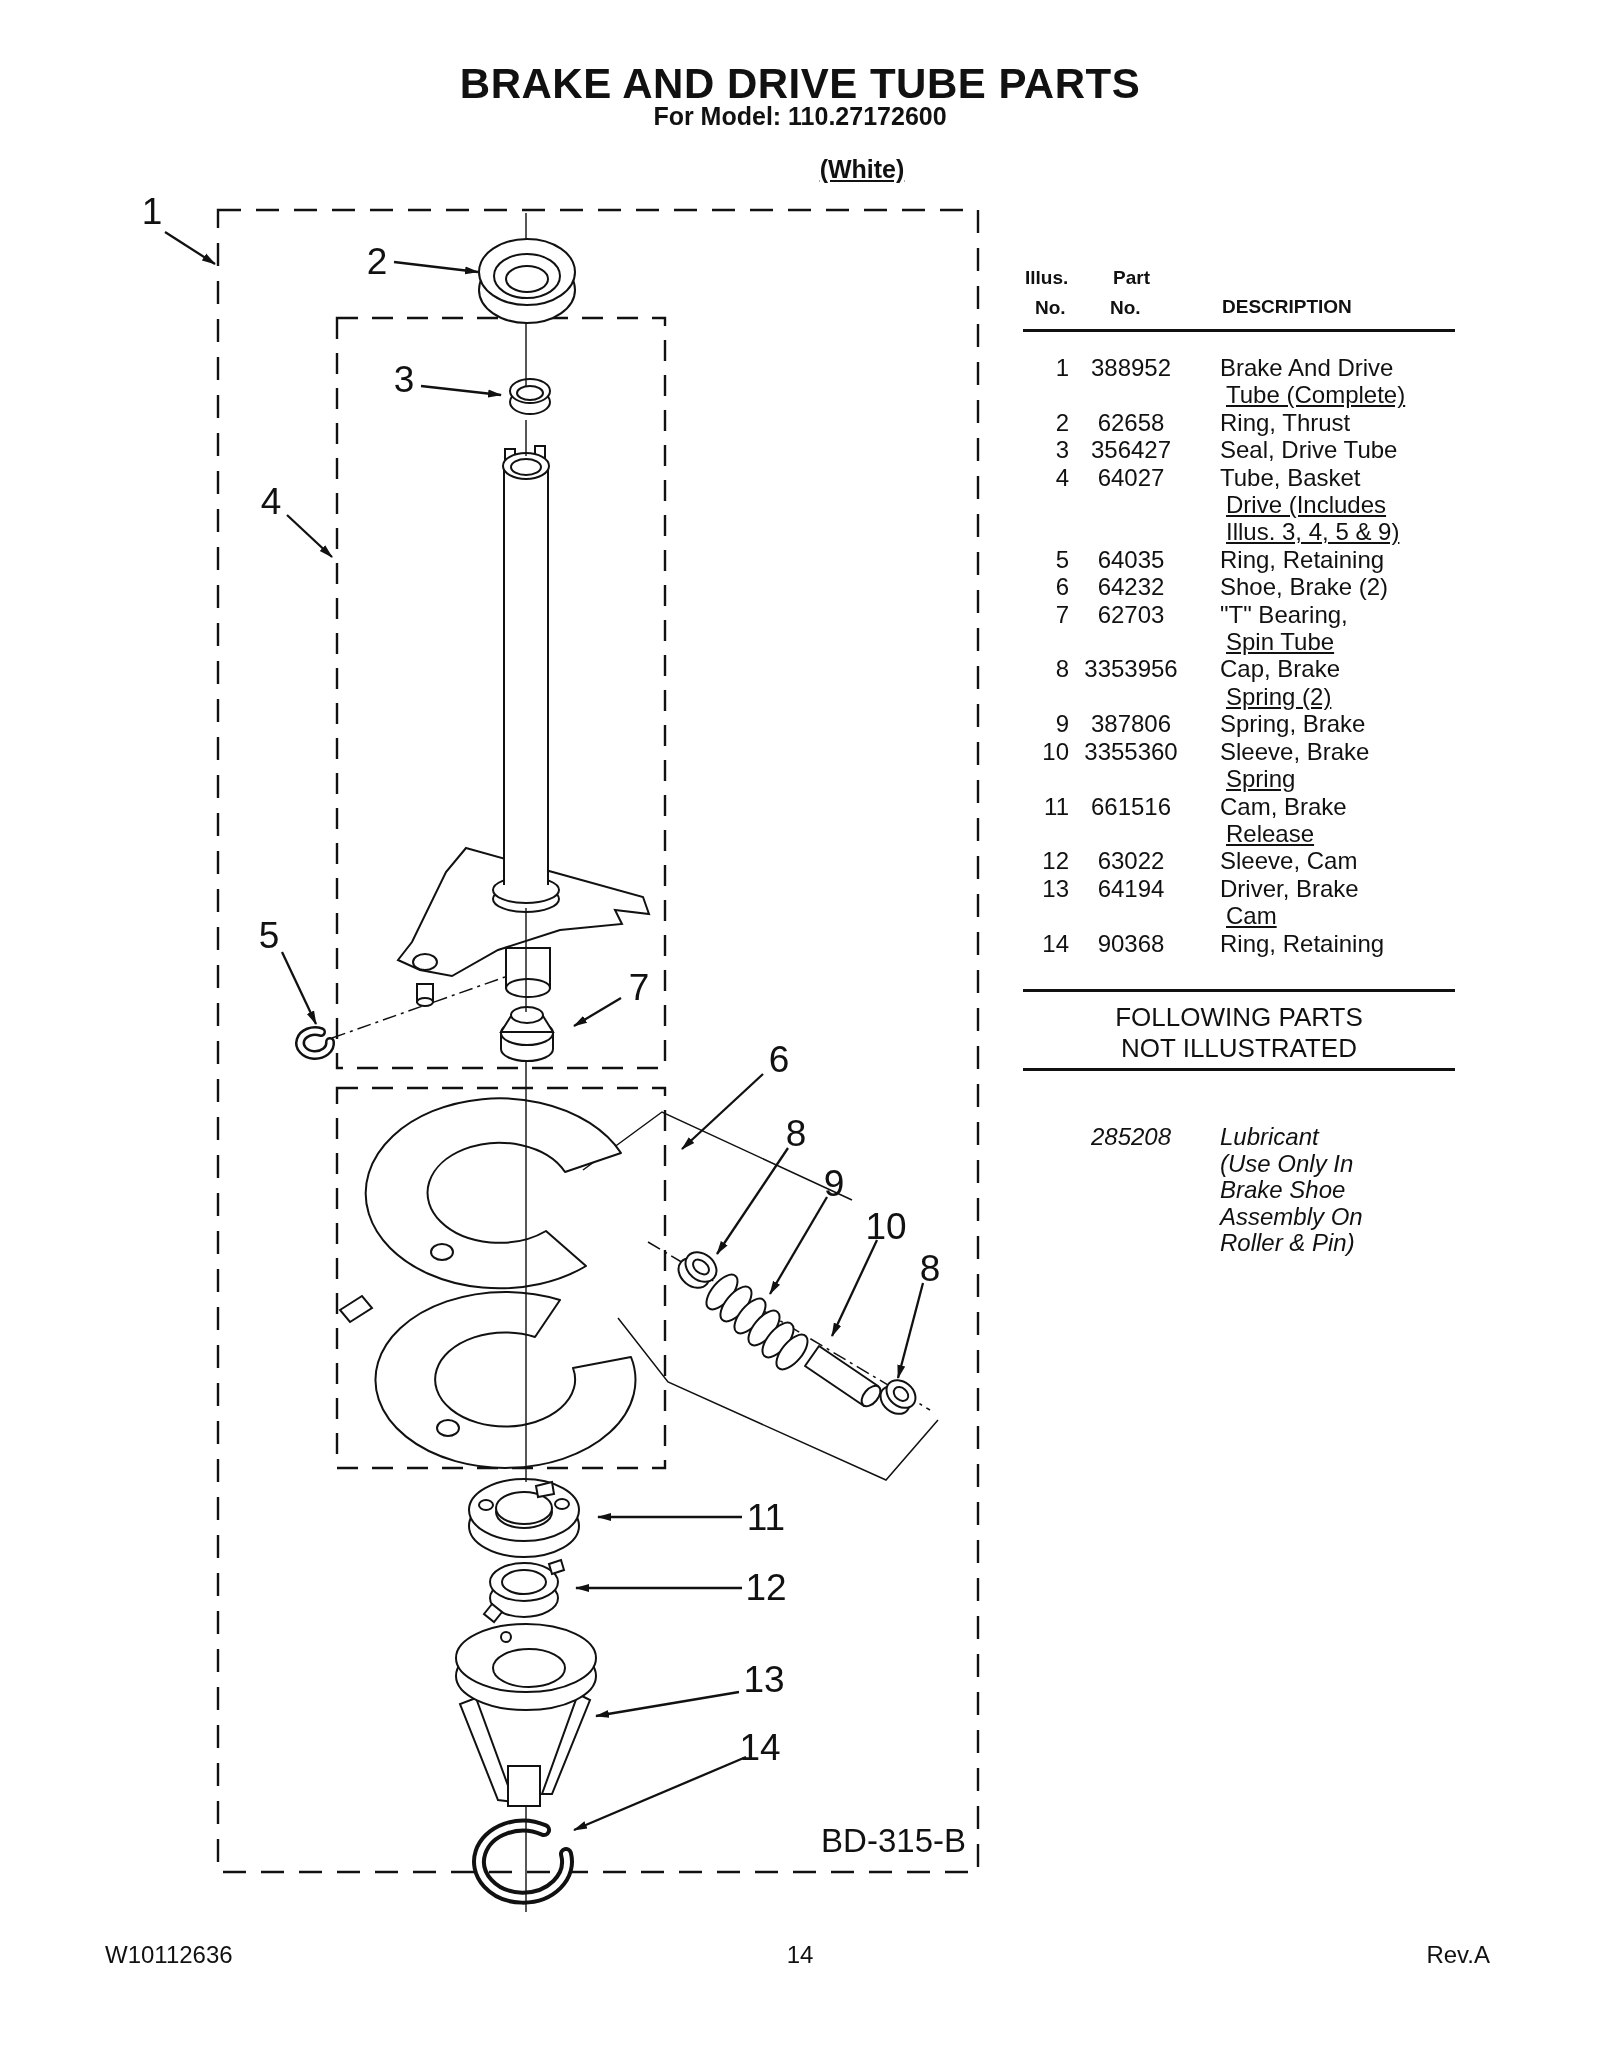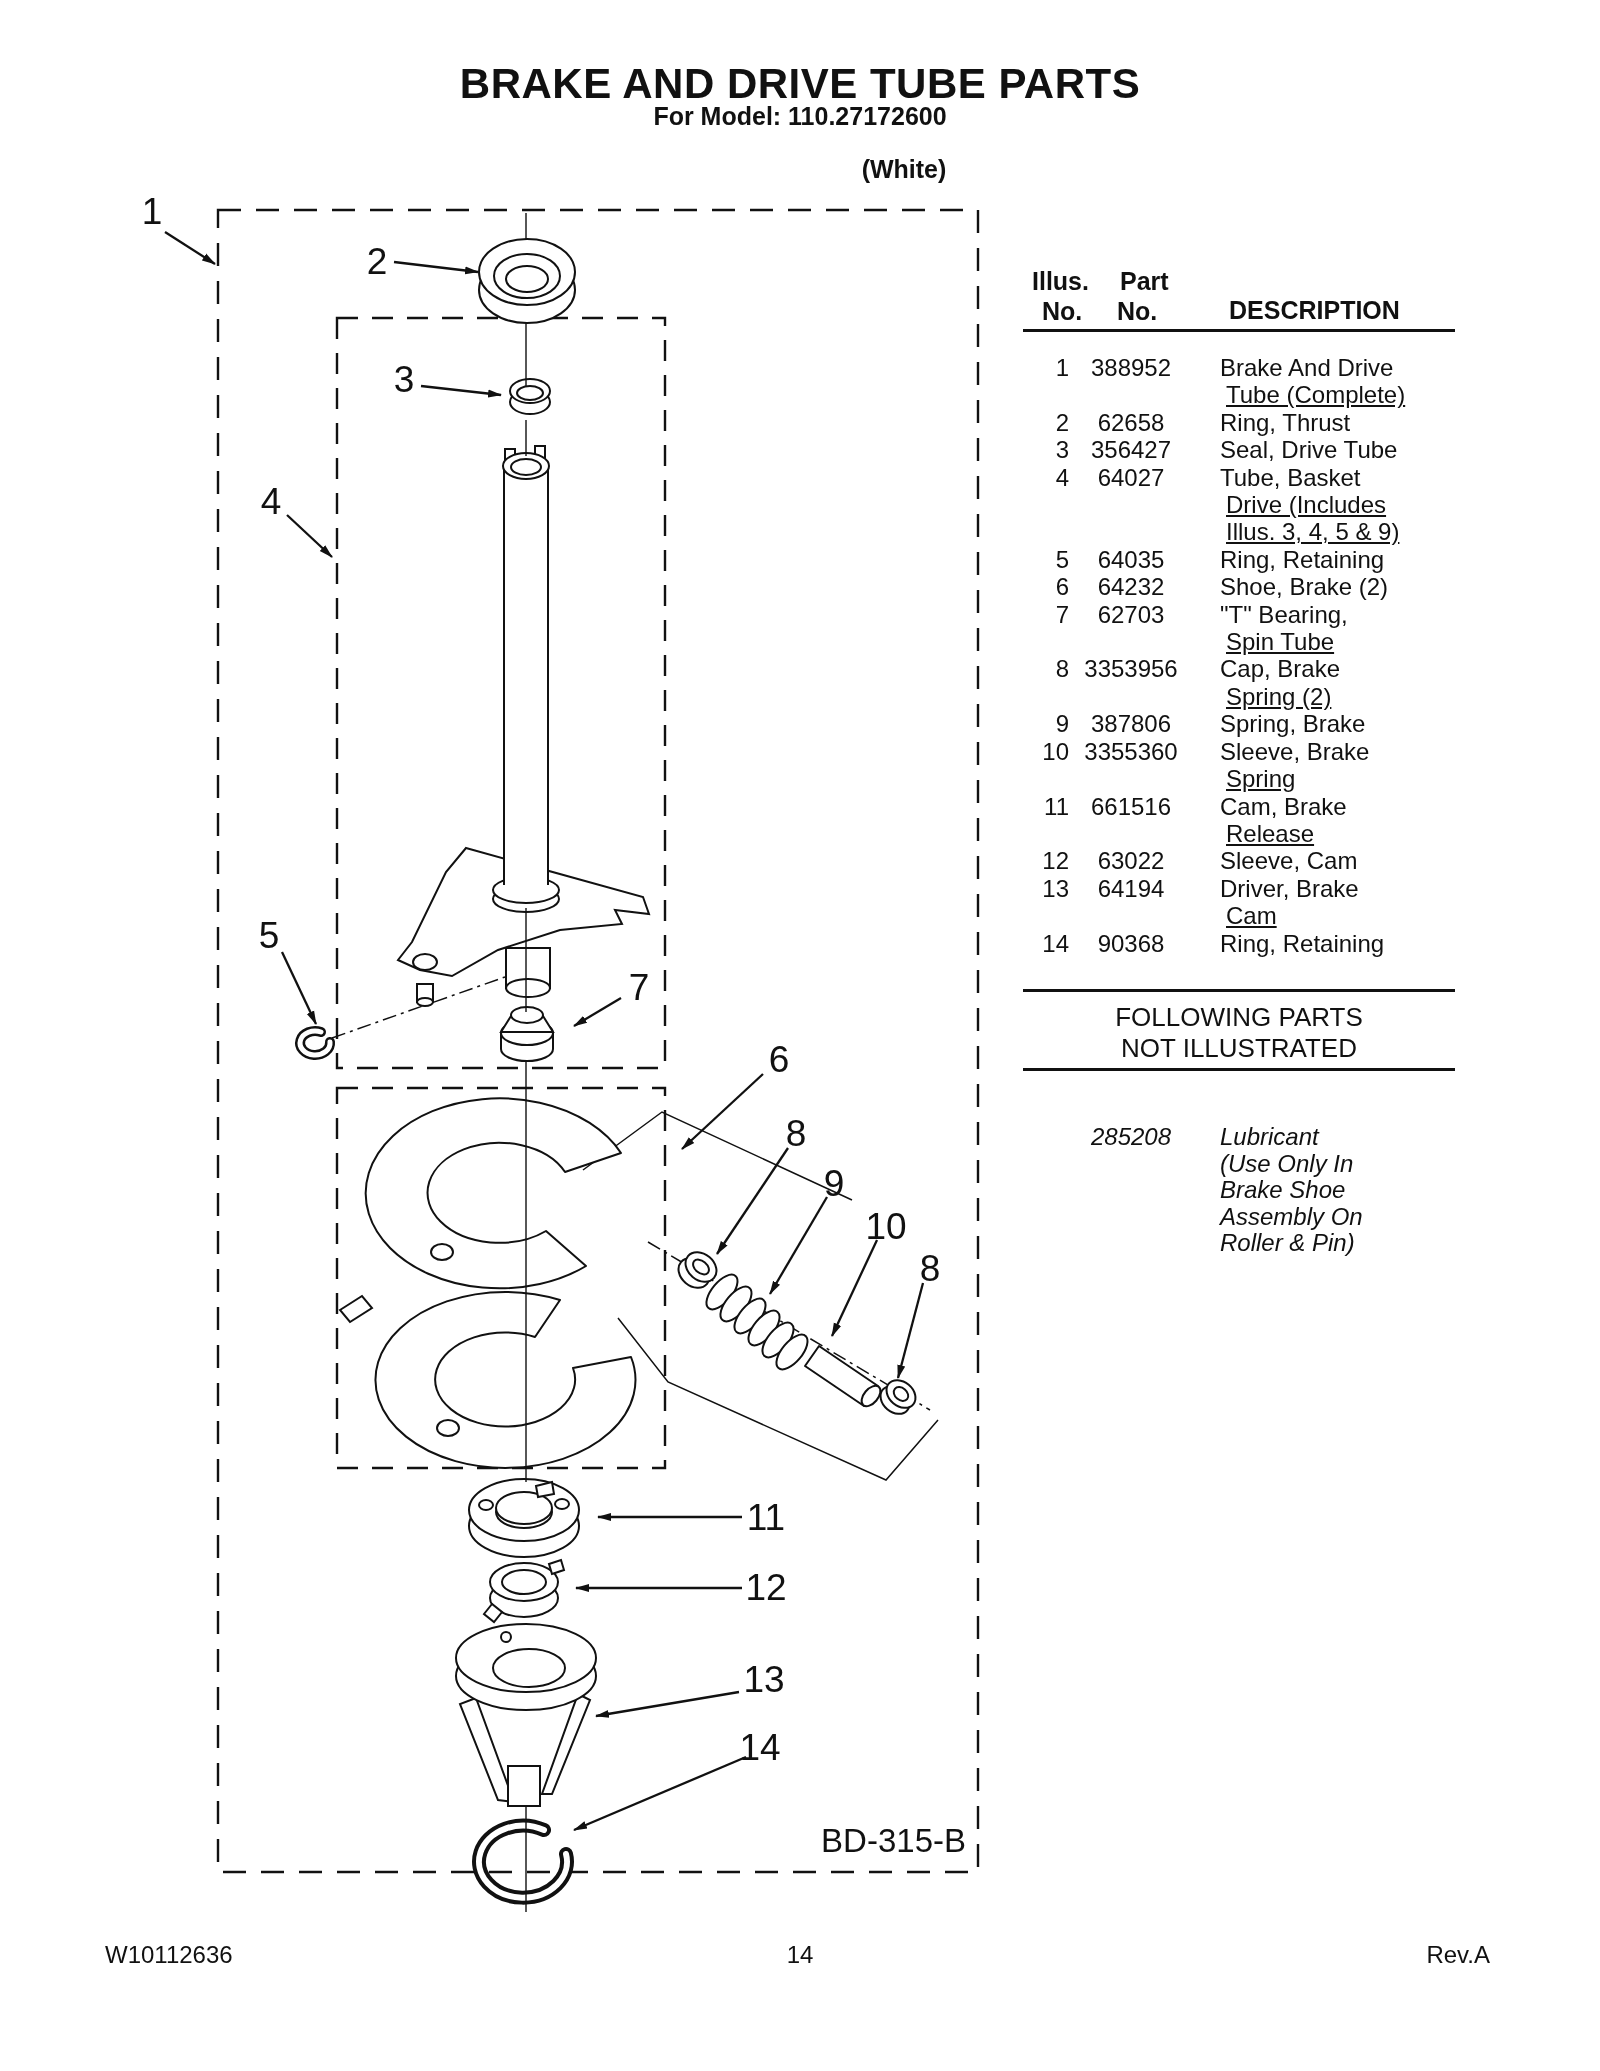--- a/index.html
+++ b/index.html
@@ -7,23 +7,23 @@
         font-family:"Liberation Sans", sans-serif;color:#111;overflow:hidden;}
   svg{position:absolute;left:0;top:0;}
   .p{fill:#ffffff;stroke:#111;stroke-width:2;}
   .ln{fill:none;stroke:#111;}
   .co{font-family:"Liberation Sans",sans-serif;font-size:37px;fill:#111;text-anchor:middle;}
   .code{font-family:"Liberation Sans",sans-serif;font-size:33px;fill:#111;text-anchor:end;}
   .title{position:absolute;left:0;top:60px;width:1600px;text-align:center;
          font-size:42px;font-weight:bold;letter-spacing:.5px;}
   .model{position:absolute;left:0;top:102px;width:1600px;text-align:center;
          font-size:25px;font-weight:bold;}
-  .whiteline{position:absolute;left:804px;top:155px;width:200px;text-align:center;
-         font-size:25px;font-weight:bold;}
-  .th{position:absolute;font-size:25px;font-weight:bold;white-space:nowrap;margin-left:7px;}
+  .whiteline{position:absolute;left:762px;top:155px;width:200px;text-align:center;
+         font-size:25px;font-weight:bold;text-decoration:underline;}
+  .th{position:absolute;font-size:19px;font-weight:bold;white-space:nowrap;}
   .rule{position:absolute;left:1023px;width:432px;height:3px;background:#111;}
   .tbody{position:absolute;left:1023px;width:432px;display:grid;
          grid-template-columns:46px 124px 1fr;font-size:24px;}
   .tbody .ci{text-align:right;line-height:27.4px;}
   .tbody .cp{text-align:center;line-height:27.4px;}
   .tbody .cd{text-align:left;padding-left:27px;line-height:27.4px;white-space:nowrap;}
   .tbody .cont{padding-left:33px;text-decoration:underline;}
   .lub .ci,.lub .cp,.lub .cd{line-height:26.6px;font-style:italic;}
   .nihead{position:absolute;left:1023px;width:432px;text-align:center;font-size:26px;}
   .footer{position:absolute;font-size:24px;white-space:nowrap;}

